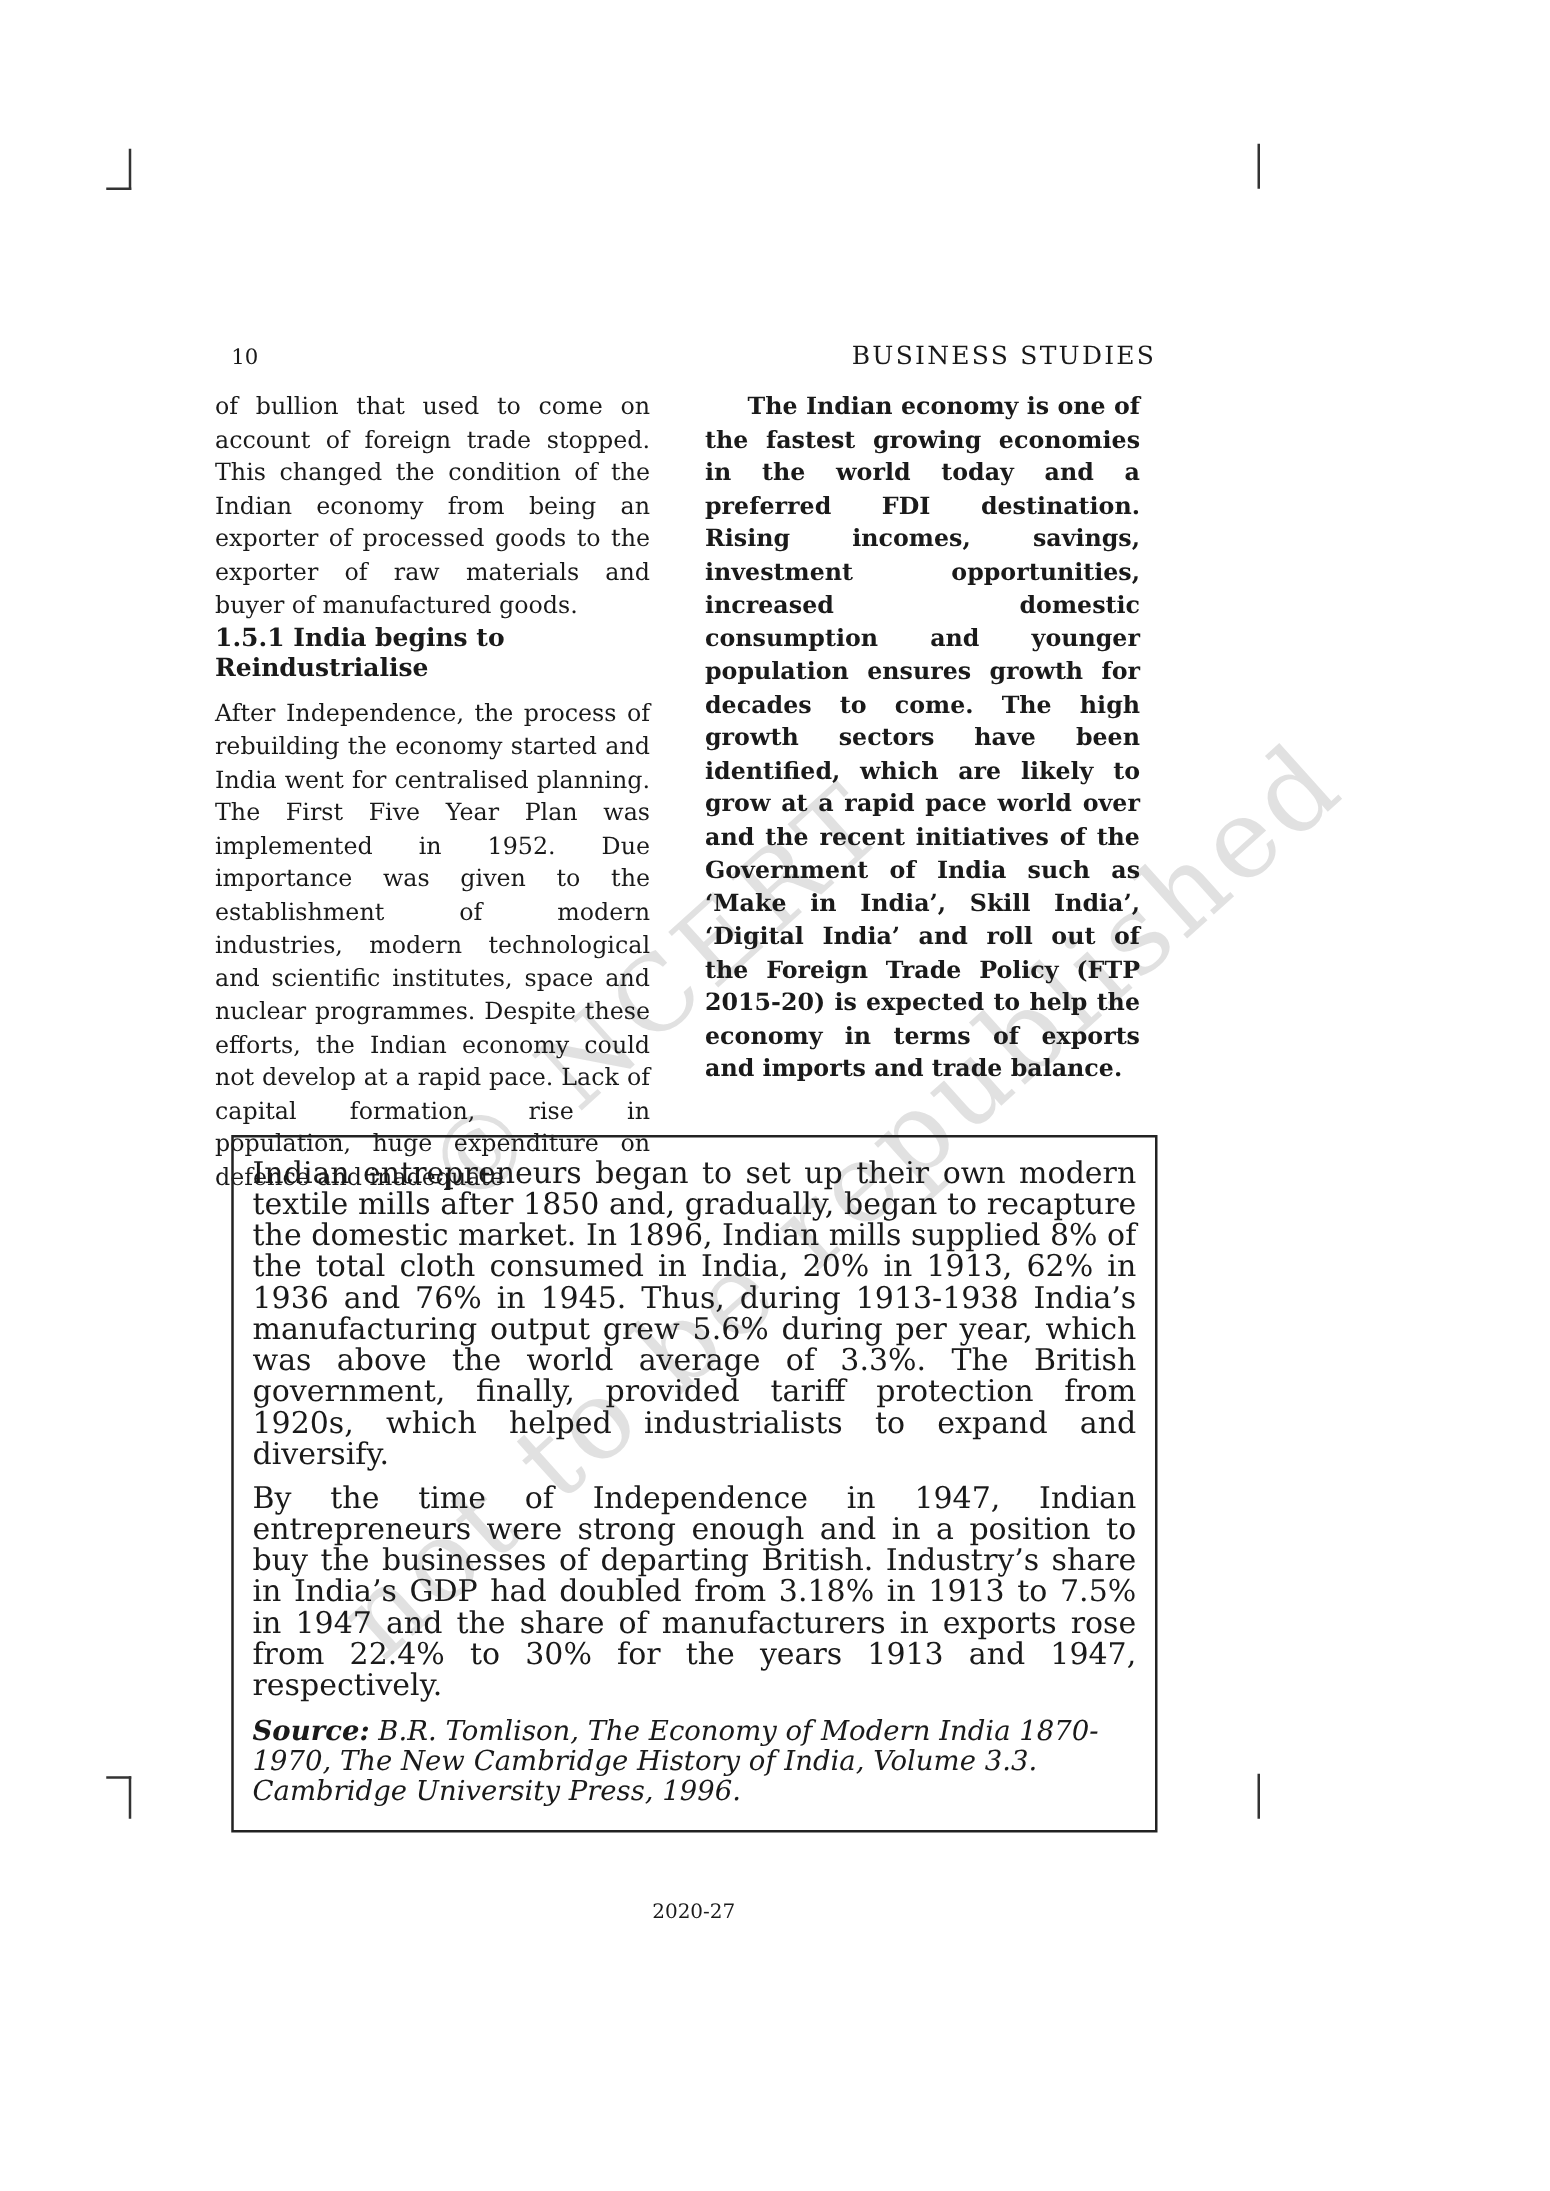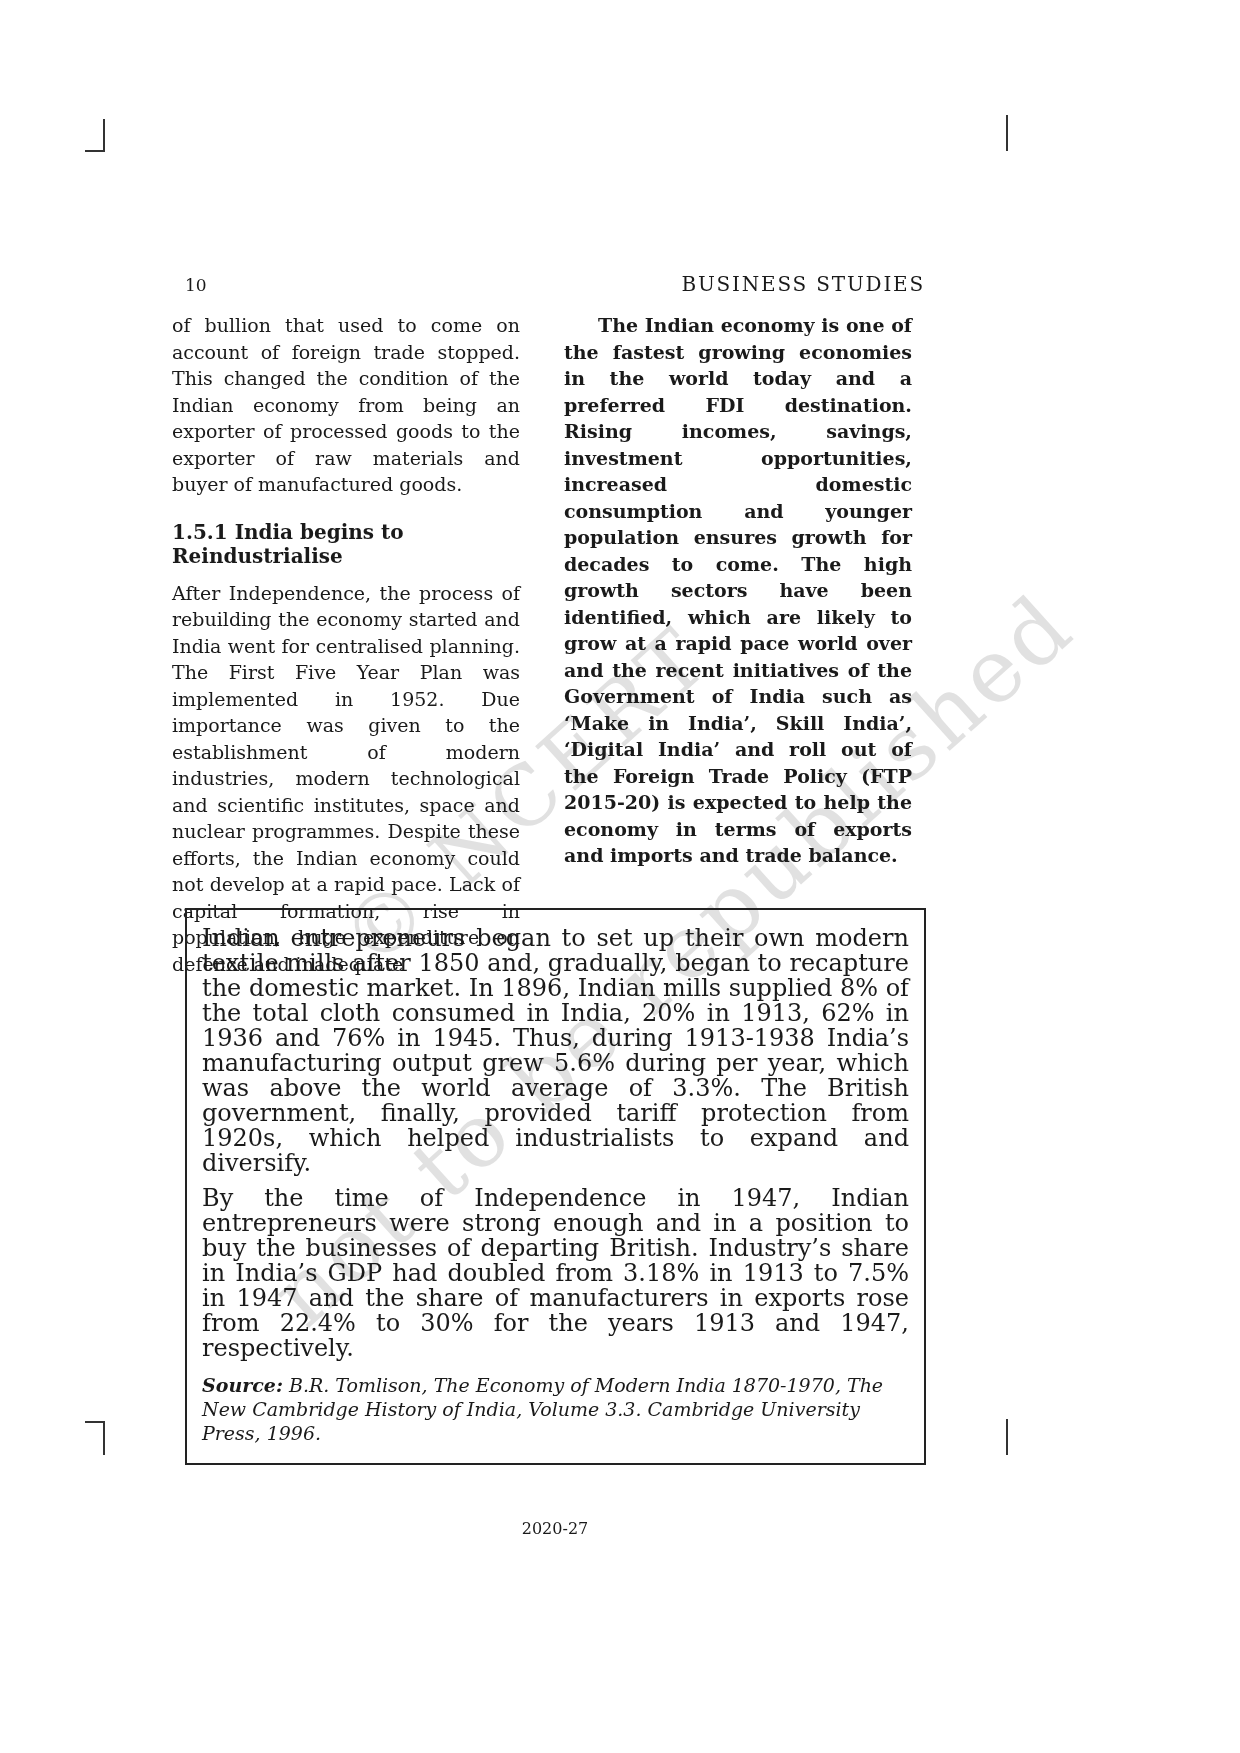--- a/index.html
+++ b/index.html
@@ -70,21 +70,20 @@
   .col { width: 356px; }
   .col p {
     font-size: 19px;
     line-height: 26.5px;
     text-align: justify;
   }
   .col p.indent { text-indent: 34px; font-weight: bold; }
   .section-heading {
     font-size: 20px;
     font-weight: bold;
-    margin-top: 22px;
     margin-bottom: 12px;
   }
 
   
   .info-box {
     position: absolute;
     left: 185px;
     top: 908px;
     width: 741px;
     border: 2px solid #222;
@@ -93,21 +92,21 @@
     background: transparent;
   }
   .info-box p {
     font-size: 24px;
     line-height: 25px;
     text-align: justify;
   }
   .info-box p + p { margin-top: 10px; }
   .info-box .source {
     font-style: italic;
-    font-size: 19px;
+    font-size: 22px;
     line-height: 24px;
     margin-top: 12px;
     text-align: left;
   }
   .info-box .source .source-label { font-weight: bold; font-style: italic; }
 
   
   .page-footer {
     position: absolute;
     left: 185px;

